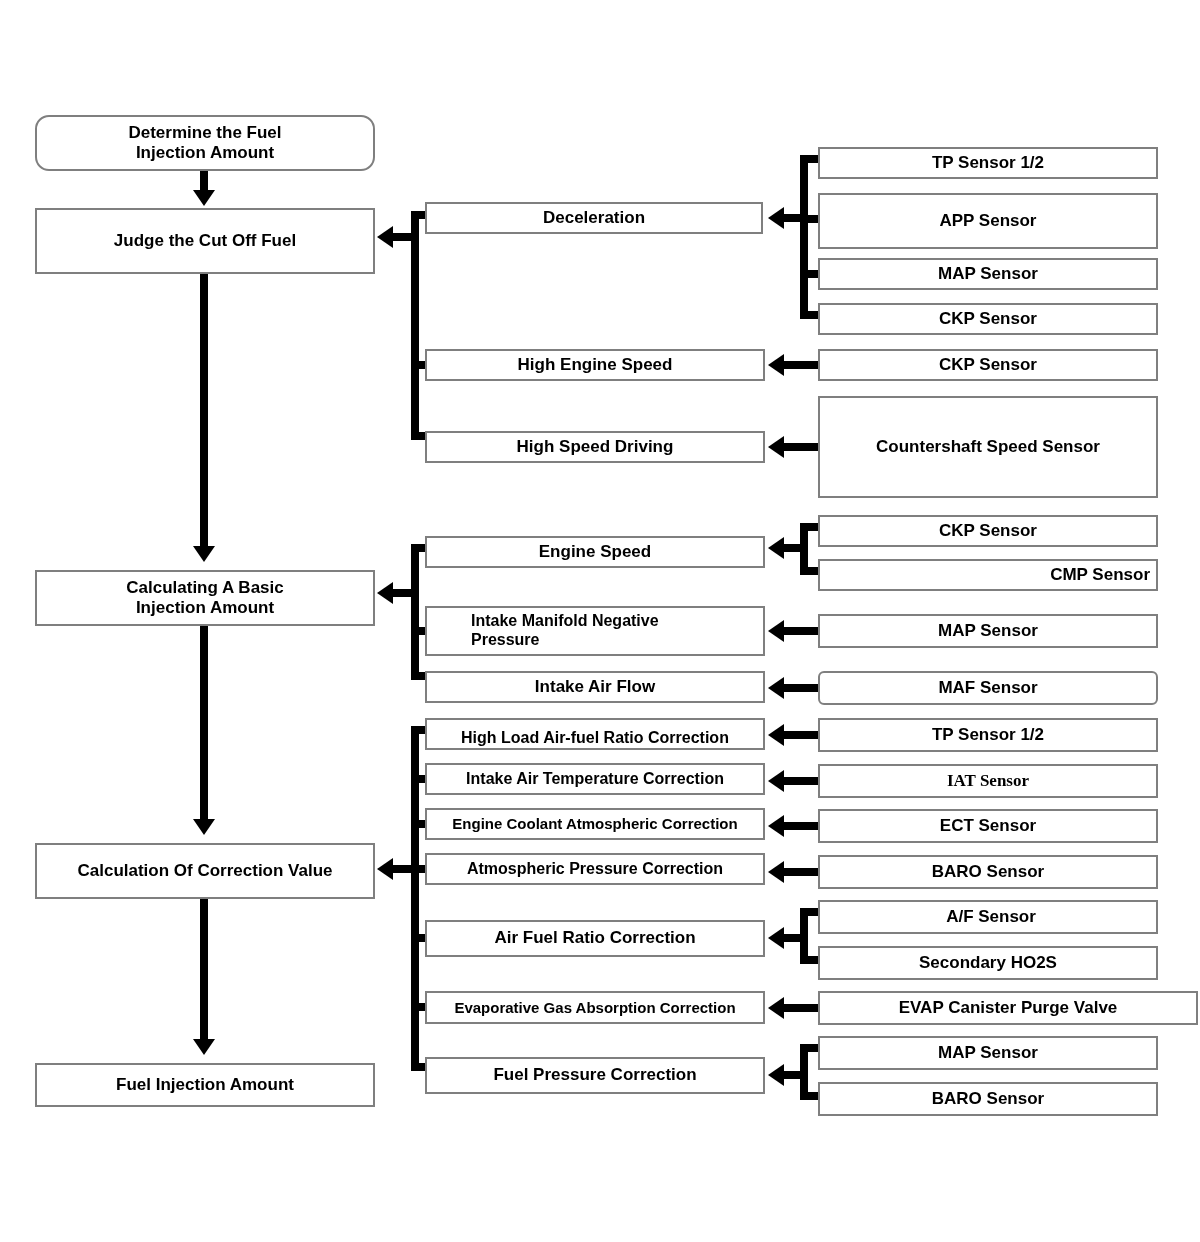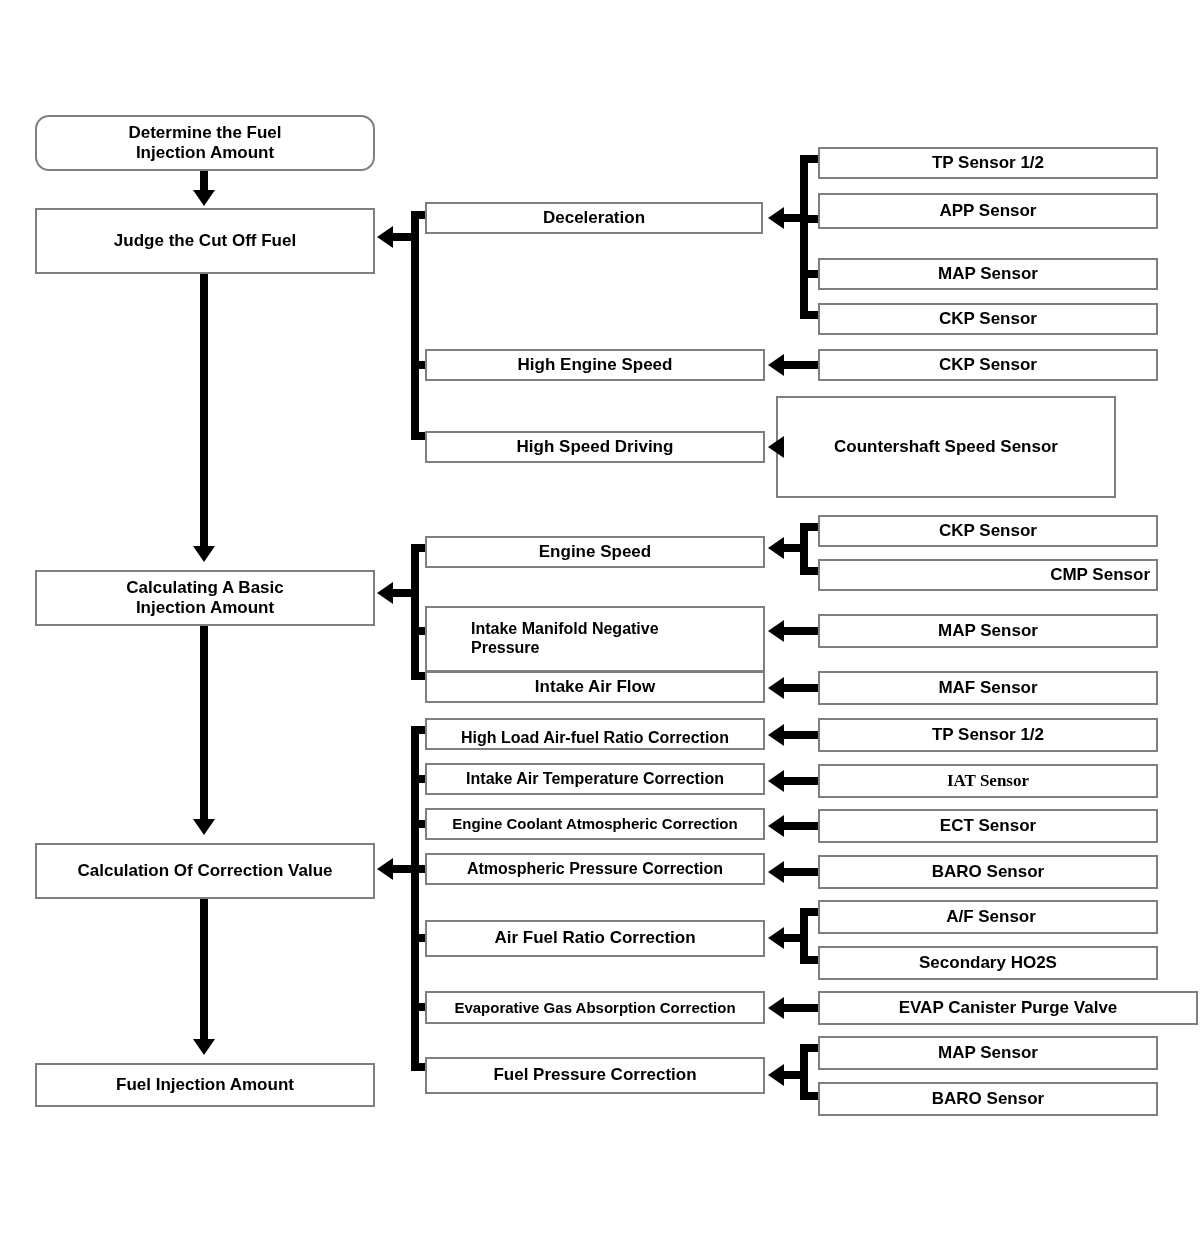--- a/index.html
+++ b/index.html
@@ -116,21 +116,21 @@
   <div class="ln" style="left:411px; top:211px; width:8px; height:229px;"></div>
   <div class="ln" style="left:411px; top:211px; width:20px; height:8px;"></div>
   <div class="ln" style="left:411px; top:361px; width:20px; height:8px;"></div>
   <div class="ln" style="left:411px; top:432px; width:20px; height:8px;"></div>
   <div class="ln" style="left:393px; top:233px; width:24px; height:8px;"></div>
   <div class="arrow-left" style="left:377px; top:226px;"></div>
 
   <div class="box" style="left:818px; top:147px; width:340px; height:32px; font-size:17px;">
     <span>TP Sensor 1/2</span>
   </div>
-  <div class="box" style="left:818px; top:193px; width:340px; height:36px; font-size:17px;">
+  <div class="box" style="left:818px; top:193px; width:340px; height:56px; font-size:17px;">
     <span>APP Sensor</span>
   </div>
   <div class="box" style="left:818px; top:258px; width:340px; height:32px; font-size:17px;">
     <span>MAP Sensor</span>
   </div>
   <div class="box" style="left:818px; top:303px; width:340px; height:32px; font-size:17px;">
     <span>CKP Sensor</span>
   </div>
 
   <div class="ln" style="left:800px; top:155px; width:8px; height:164px;"></div>
@@ -140,30 +140,30 @@
   <div class="ln" style="left:800px; top:311px; width:20px; height:8px;"></div>
   <div class="ln" style="left:784px; top:214px; width:22px; height:8px;"></div>
   <div class="arrow-left" style="left:768px; top:207px;"></div>
 
   <div class="box" style="left:818px; top:349px; width:340px; height:32px; font-size:17px;">
     <span>CKP Sensor</span>
   </div>
   <div class="ln" style="left:784px; top:361px; width:36px; height:8px;"></div>
   <div class="arrow-left" style="left:768px; top:354px;"></div>
 
-  <div class="box" style="left:776px; top:396px; width:340px; height:102px; font-size:17px;">
+  <div class="box" style="left:818px; top:396px; width:340px; height:102px; font-size:17px;">
     <span>Countershaft Speed Sensor</span>
   </div>
   <div class="ln" style="left:784px; top:443px; width:36px; height:8px;"></div>
   <div class="arrow-left" style="left:768px; top:436px;"></div>
 
   <div class="box" style="left:425px; top:536px; width:340px; height:32px; font-size:17px;">
     <span>Engine Speed</span>
   </div>
-  <div class="box" style="left:425px; top:606px; width:340px; height:66px; font-size:16px;">
+  <div class="box" style="left:425px; top:606px; width:340px; height:50px; font-size:16px;">
     <span style="text-align:left; width:100%; padding-left:44px;">Intake Manifold Negative
 Pressure</span>
   </div>
   <div class="box" style="left:425px; top:671px; width:340px; height:32px; font-size:17px;">
     <span>Intake Air Flow</span>
   </div>
 
   <div class="ln" style="left:411px; top:544px; width:8px; height:136px;"></div>
   <div class="ln" style="left:411px; top:544px; width:20px; height:8px;"></div>
   <div class="ln" style="left:411px; top:627px; width:20px; height:8px;"></div>
@@ -182,21 +182,21 @@
   <div class="ln" style="left:800px; top:567px; width:20px; height:8px;"></div>
   <div class="ln" style="left:784px; top:544px; width:22px; height:8px;"></div>
   <div class="arrow-left" style="left:768px; top:537px;"></div>
 
   <div class="box" style="left:818px; top:614px; width:340px; height:34px; font-size:17px;">
     <span>MAP Sensor</span>
   </div>
   <div class="ln" style="left:784px; top:627px; width:36px; height:8px;"></div>
   <div class="arrow-left" style="left:768px; top:620px;"></div>
 
-  <div class="box" style="left:818px; top:671px; width:340px; height:34px; font-size:17px;">
+  <div class="box" style="left:818px; top:671px; width:340px; height:34px; font-size:17px;border-radius:6px;">
     <span>MAF Sensor</span>
   </div>
   <div class="ln" style="left:784px; top:684px; width:36px; height:8px;"></div>
   <div class="arrow-left" style="left:768px; top:677px;"></div>
 
   <div class="box" style="left:425px; top:718px; width:340px; height:32px; font-size:16px;align-items:flex-end;">
     <span>High Load Air-fuel Ratio Correction</span>
   </div>
   <div class="box" style="left:425px; top:763px; width:340px; height:32px; font-size:16px;">
     <span>Intake Air Temperature Correction</span>

